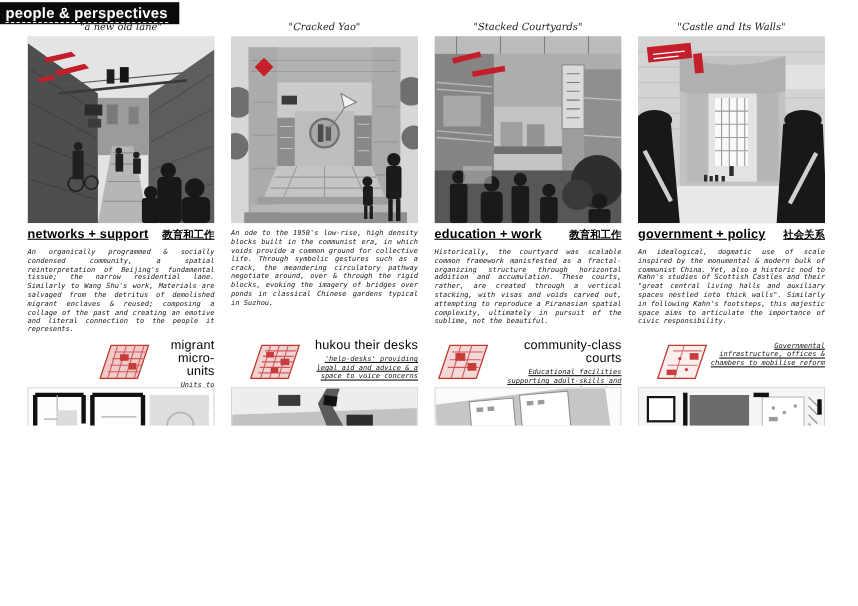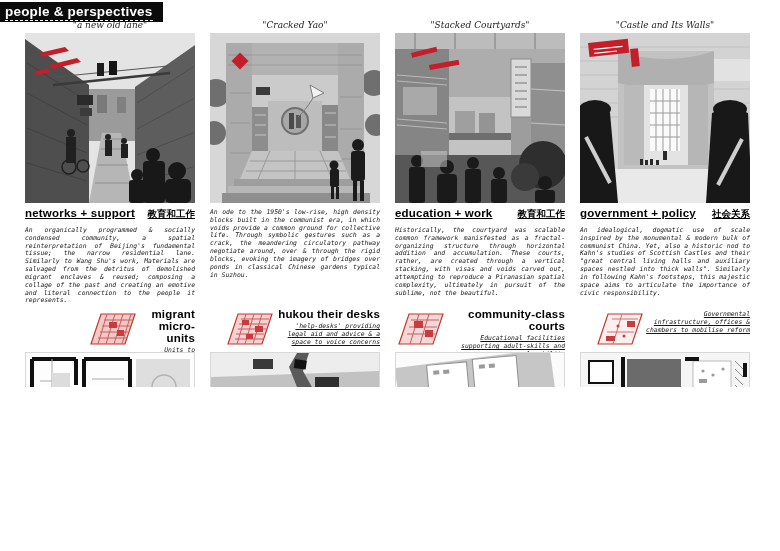--- a/index.html
+++ b/index.html
@@ -18,21 +18,21 @@
   .render{width:170px;height:170px;background:#e8e8e8;overflow:hidden;}
   .title-row{display:flex;justify-content:space-between;align-items:baseline;margin-top:4px;text-decoration:underline;}
   .t-en{font-weight:bold;font-size:11.5px;color:#000;letter-spacing:.2px;}
   .t-zh{font-weight:bold;font-size:9.5px;color:#000;font-family:sans-serif;}
   .body-text{font-family:"DejaVu Sans Mono",monospace;font-style:italic;font-size:6.4px;
              line-height:1.22;color:#151515;text-align:justify;margin:6px 0 0 0;}
   
   .b-head{height:44px;display:flex;align-items:flex-start;}
   .b-head .stamp{flex:0 0 auto;margin-top:2px;}
   .b-text{flex:1;text-align:right;}
-  .b-title{font-weight:bold;font-size:11.5px;color:#000;letter-spacing:.2px;}
+  .b-title{font-weight:normal;font-size:11.5px;color:#000;letter-spacing:.2px;}
   .b-desc{font-family:"DejaVu Sans Mono",monospace;font-style:italic;font-size:6.4px;
           line-height:1.25;color:#151515;margin-top:2px;text-decoration:underline;}
   .plan{width:168px;height:190px;background:#fdfdfd;border:1px solid #d8d8d8;overflow:hidden;}
   .indent1{margin-left:62px;}
   .indent2{margin-left:14px;}
   svg{display:block;}
 </style>
 </head>
 <body>
 

